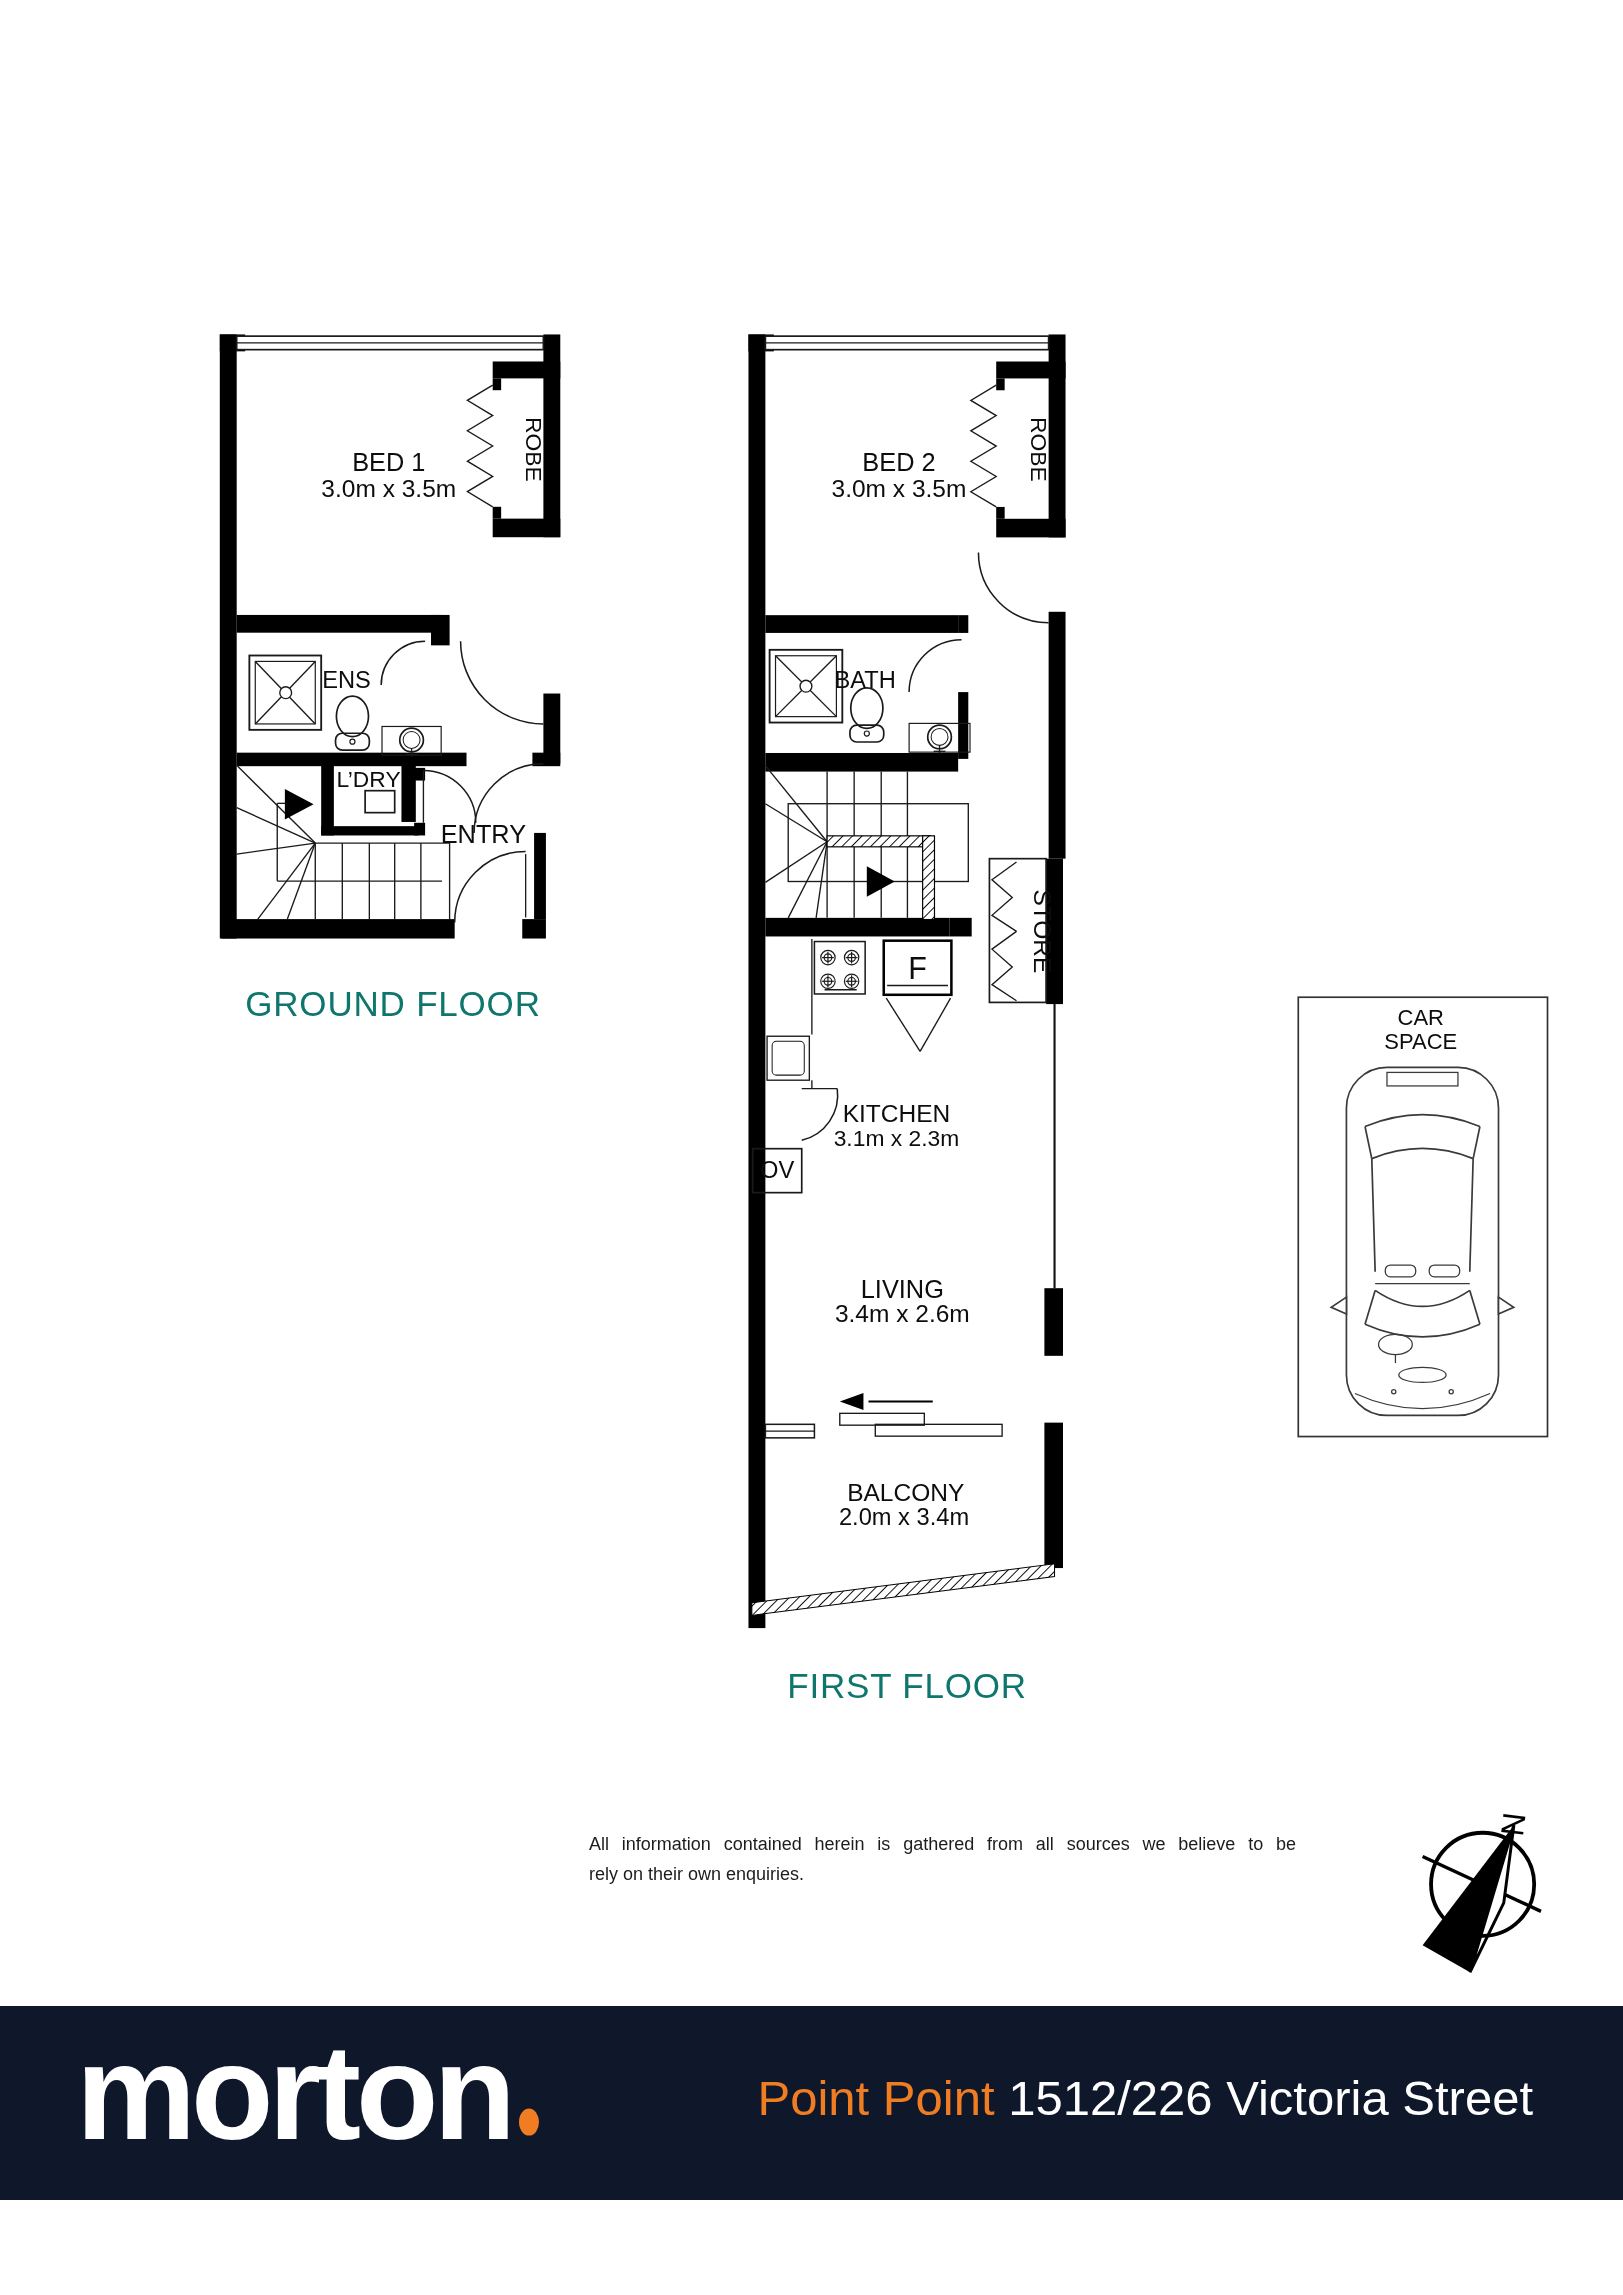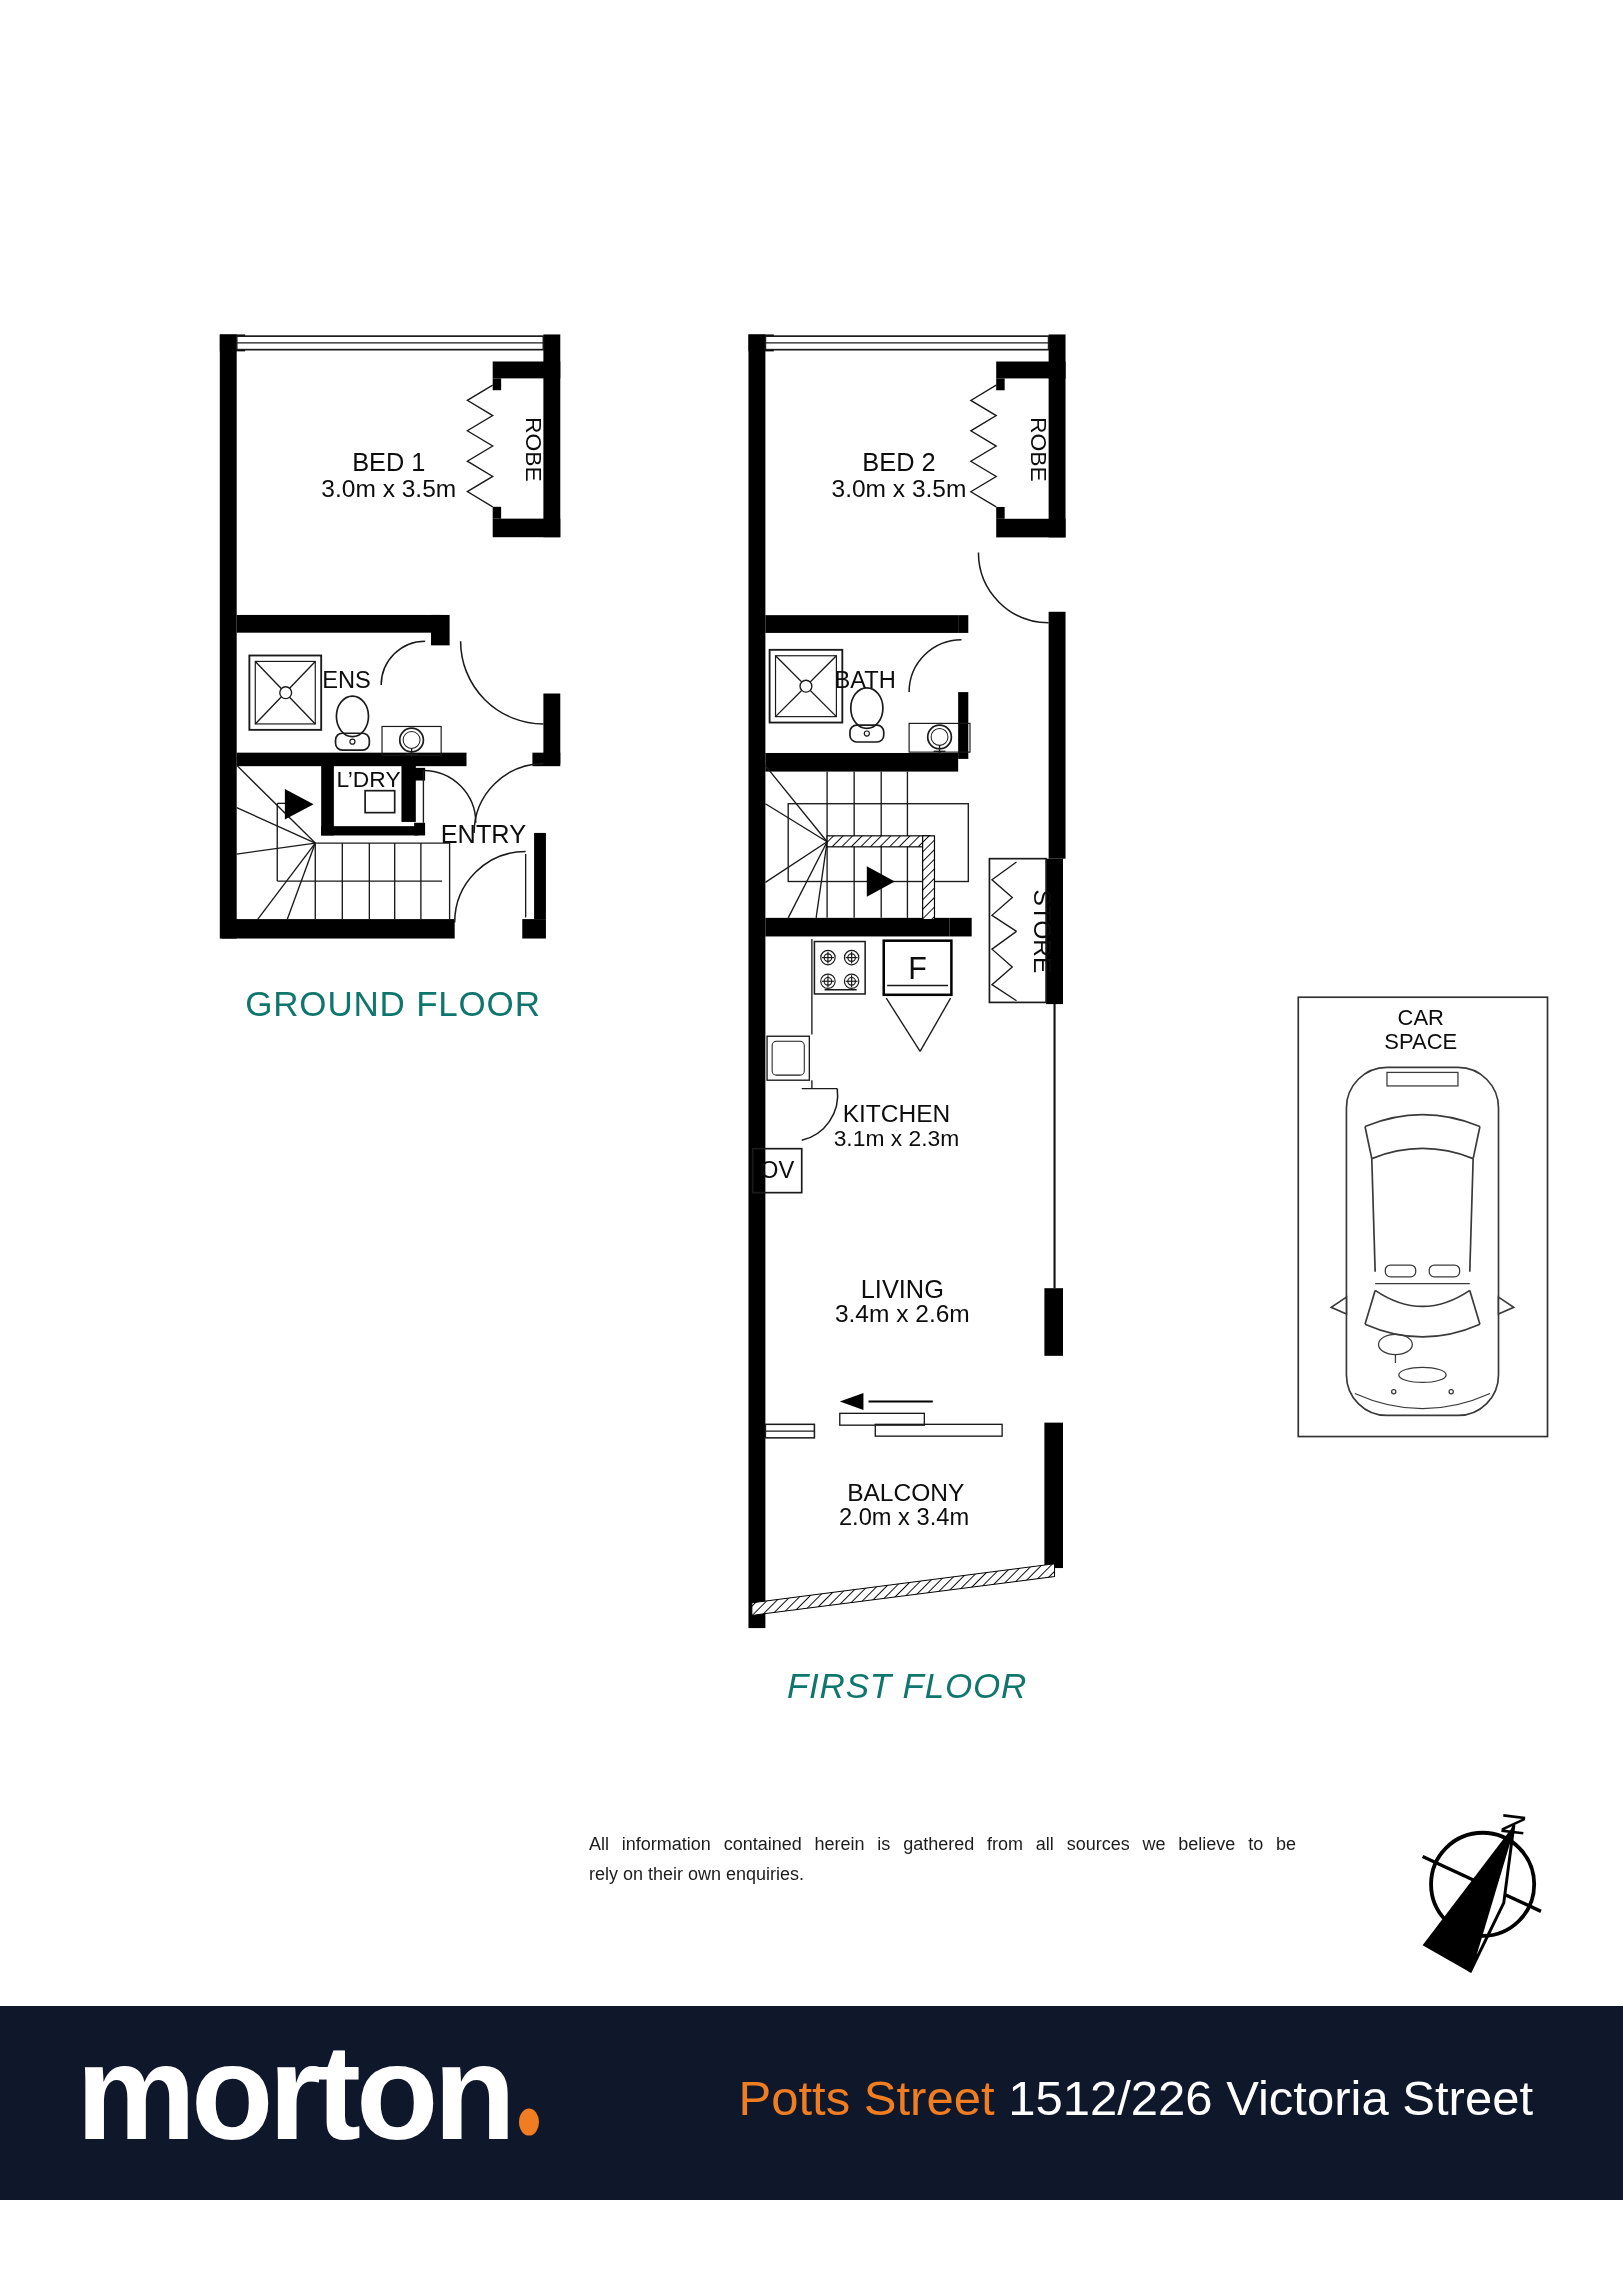--- a/index.html
+++ b/index.html
@@ -268,21 +268,21 @@
     <text class="room-label" x="348" y="716" font-size="29" text-anchor="middle" transform="rotate(90 348 716)">STORE</text>
     <text class="room-label" x="210" y="772" font-size="36" text-anchor="middle">F</text>
     <text class="room-label" x="185" y="942" font-size="29" text-anchor="middle">KITCHEN</text>
     <text class="room-label" x="185" y="970" font-size="27" text-anchor="middle">3.1m x 2.3m</text>
     <text class="room-label" x="44" y="1008" font-size="28" text-anchor="middle">OV</text>
     <text class="room-label" x="192" y="1150" font-size="30" text-anchor="middle">LIVING</text>
     <text class="room-label" x="192" y="1178" font-size="29" text-anchor="middle">3.4m x 2.6m</text>
     <text class="room-label" x="196" y="1390" font-size="29" text-anchor="middle">BALCONY</text>
     <text class="room-label" x="194" y="1418" font-size="28" text-anchor="middle">2.0m x 3.4m</text>
   </svg>
-  <div class="plan-title" style="left:740px;top:1666px;width:334px;font-style:italic;">FIRST FLOOR</div>
+  <div class="plan-title" style="left:740px;top:1666px;width:334px;">FIRST FLOOR</div>
 
   <svg style="left:1294px;top:993px;" width="262" height="452" viewBox="0 0 310 535">
     <rect x="5" y="5" width="295" height="520" fill="#fff" stroke="#333" stroke-width="2"></rect>
     <text class="room-label" x="150" y="38" font-size="26" text-anchor="middle">CAR</text>
     <text class="room-label" x="150" y="66" font-size="26" text-anchor="middle">SPACE</text>
     <g stroke="#3a3a3a" fill="none" stroke-width="2">
       <rect x="62" y="88" width="180" height="412" rx="48" fill="#fff"></rect>
       <rect x="110" y="94" width="84" height="16" stroke-width="1.5"></rect>
       <path d="M84,158 Q152,130 220,158"></path>
       <path d="M92,196 Q152,172 212,196"></path>
@@ -317,19 +317,19 @@
   </svg>
 
   <div class="disclaimer">
     <div class="just">All information contained herein is gathered from all sources we believe to be</div>
     <div>rely on their own enquiries.</div>
   </div>
 
   <div class="footer">
     <div class="brand"><span>morton</span><span class="dot"></span></div>
     <div class="addr">
-      <span class="suburb">Potts Street</span>
+      <span class="suburb">Point Point</span>
       <span class="street">1512/226 Victoria Street</span>
     </div>
   </div>
 
 </div>
 
 
 </body></html>

